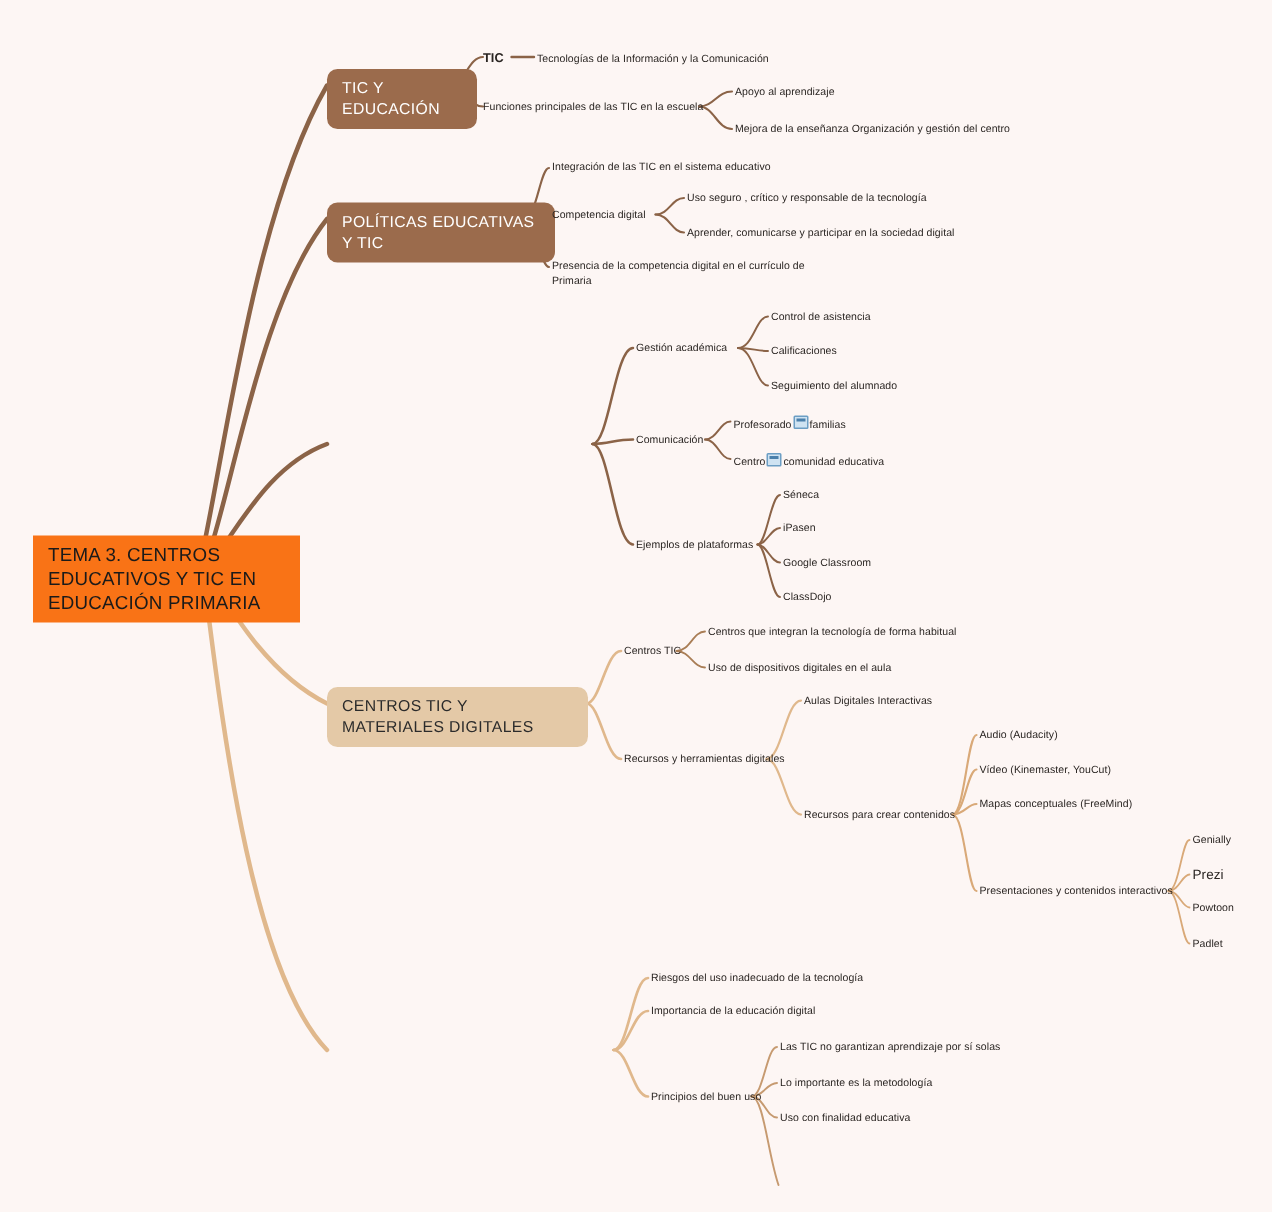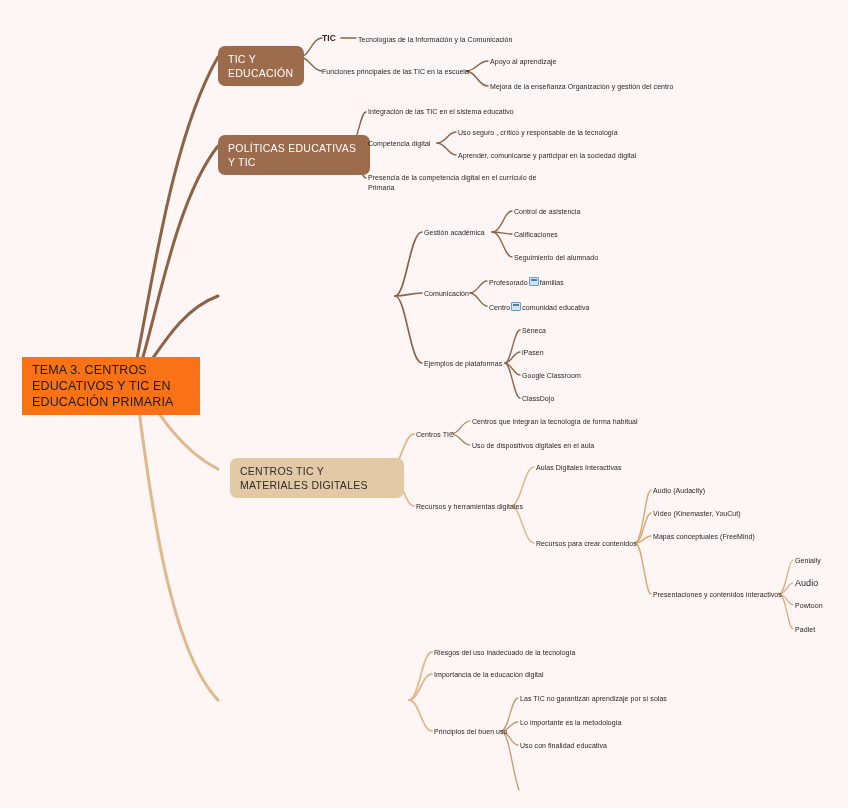--- a/index.html
+++ b/index.html
@@ -192,30 +192,30 @@
         <path d="M501,731 C509,731 512,770 519,790"></path>
       </g>
 
     </g>
   </svg>
 
   <div class="node root-node" style="left:22px; top:357px; width:178px;">
     <span>TEMA 3. CENTROS EDUCATIVOS Y TIC EN EDUCACIÓN PRIMARIA</span>
   </div>
 
-  <div class="node main-node dark" style="left:218px; top:46px; width:86px;">
+  <div class="node main-node dark" style="left:218px; top:46px; width:100px;">
     <span>TIC Y EDUCACIÓN</span>
   </div>
 
   <div class="node main-node dark" style="left:218px; top:135px; width:152px;">
     <span>POLÍTICAS EDUCATIVAS Y TIC</span>
   </div>
 
 
-  <div class="node main-node light" style="left:218px; top:458px; width:174px;margin-left:12px;">
+  <div class="node main-node light" style="left:218px; top:458px; width:174px;">
     <span>CENTROS TIC Y MATERIALES DIGITALES</span>
   </div>
 
 
   <div class="leaf lead" style="left:322px; top:33px;">TIC</div>
   <div class="leaf" style="left:358px; top:35px;">Tecnologías de la Información y la Comunicación</div>
 
   <div class="leaf" style="left:322px; top:67px;">Funciones principales de las TIC en la escuela</div>
   <div class="leaf" style="left:490px; top:57px;">Apoyo al aprendizaje</div>
   <div class="leaf" style="left:490px; top:82px;">Mejora de la enseñanza Organización y gestión del centro</div>
@@ -254,21 +254,21 @@
   <div class="leaf" style="left:416px; top:502px;">Recursos y herramientas digitales</div>
   <div class="leaf" style="left:536px; top:463px;">Aulas Digitales Interactivas</div>
 
   <div class="leaf" style="left:536px; top:539px;">Recursos para crear contenidos</div>
   <div class="leaf" style="left:653px; top:486px;">Audio (Audacity)</div>
   <div class="leaf" style="left:653px; top:509px;">Vídeo (Kinemaster, YouCut)</div>
   <div class="leaf" style="left:653px; top:532px;">Mapas conceptuales (FreeMind)</div>
 
   <div class="leaf" style="left:653px; top:590px;">Presentaciones y contenidos interactivos</div>
   <div class="leaf" style="left:795px; top:556px;">Genially</div>
-  <div class="leaf big" style="left:795px; top:578px;">Audio</div>
+  <div class="leaf big" style="left:795px; top:578px;">Prezi</div>
   <div class="leaf" style="left:795px; top:601px;">Powtoon</div>
   <div class="leaf" style="left:795px; top:625px;">Padlet</div>
 
   <div class="leaf" style="left:434px; top:648px;">Riesgos del uso inadecuado de la tecnología</div>
   <div class="leaf" style="left:434px; top:670px;">Importancia de la educación digital</div>
 
   <div class="leaf" style="left:434px; top:727px;">Principios del buen uso</div>
   <div class="leaf" style="left:520px; top:694px;">Las TIC no garantizan aprendizaje por sí solas</div>
   <div class="leaf" style="left:520px; top:718px;">Lo importante es la metodología</div>
   <div class="leaf" style="left:520px; top:741px;">Uso con finalidad educativa</div>

